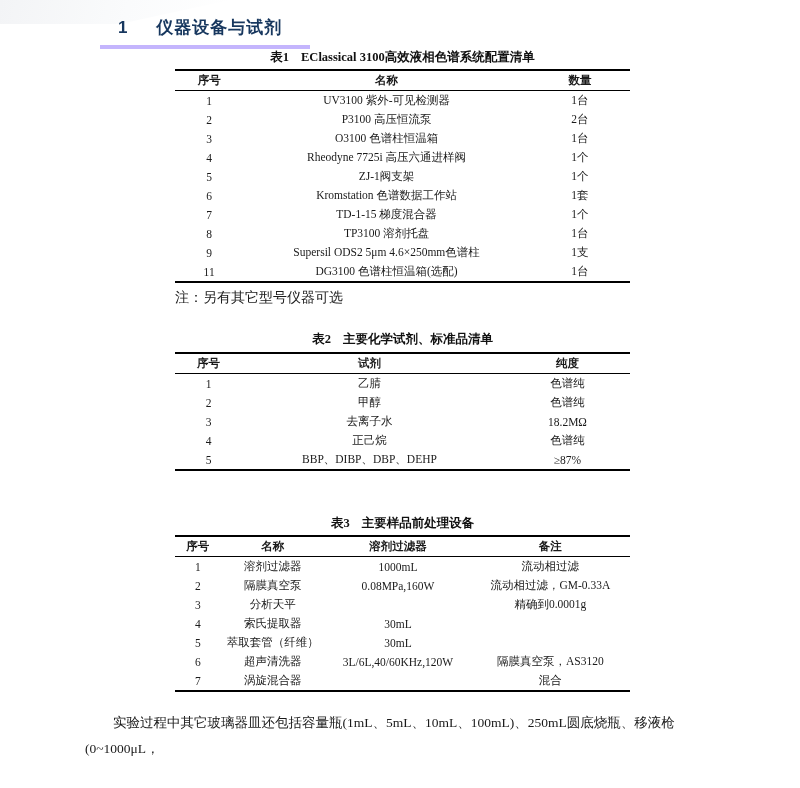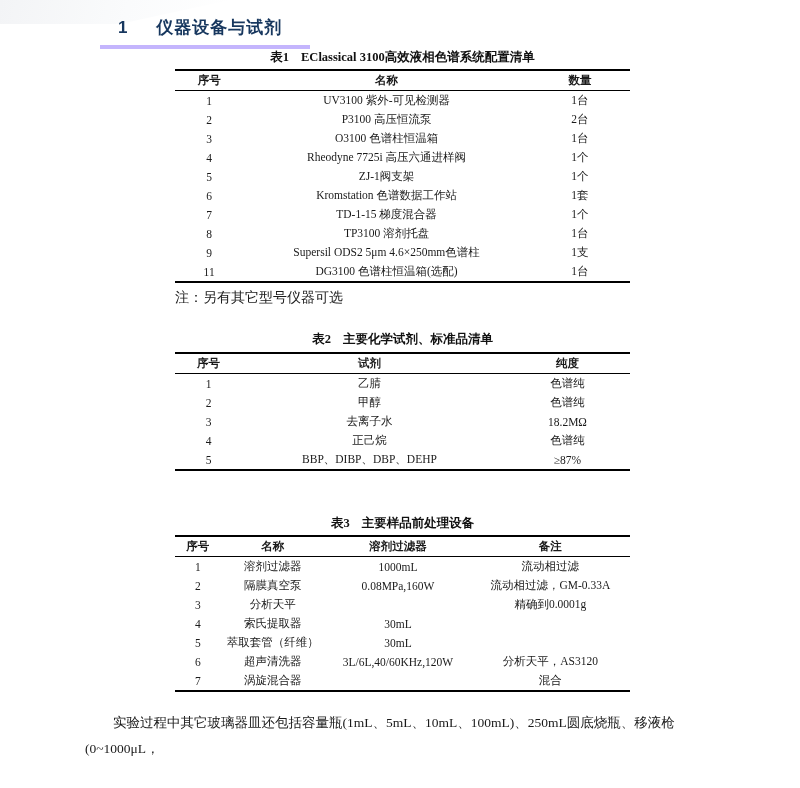--- a/index.html
+++ b/index.html
@@ -216,21 +216,21 @@
       <tr>
         <td>5</td>
         <td>萃取套管（纤维）</td>
         <td>30mL</td>
         <td></td>
       </tr>
       <tr>
         <td>6</td>
         <td>超声清洗器</td>
         <td>3L/6L,40/60KHz,120W</td>
-        <td>分析天平，AS3120</td>
+        <td>隔膜真空泵，AS3120</td>
       </tr>
       <tr>
         <td>7</td>
         <td>涡旋混合器</td>
         <td></td>
         <td>混合</td>
       </tr>
     </tbody>
   </table>
 

